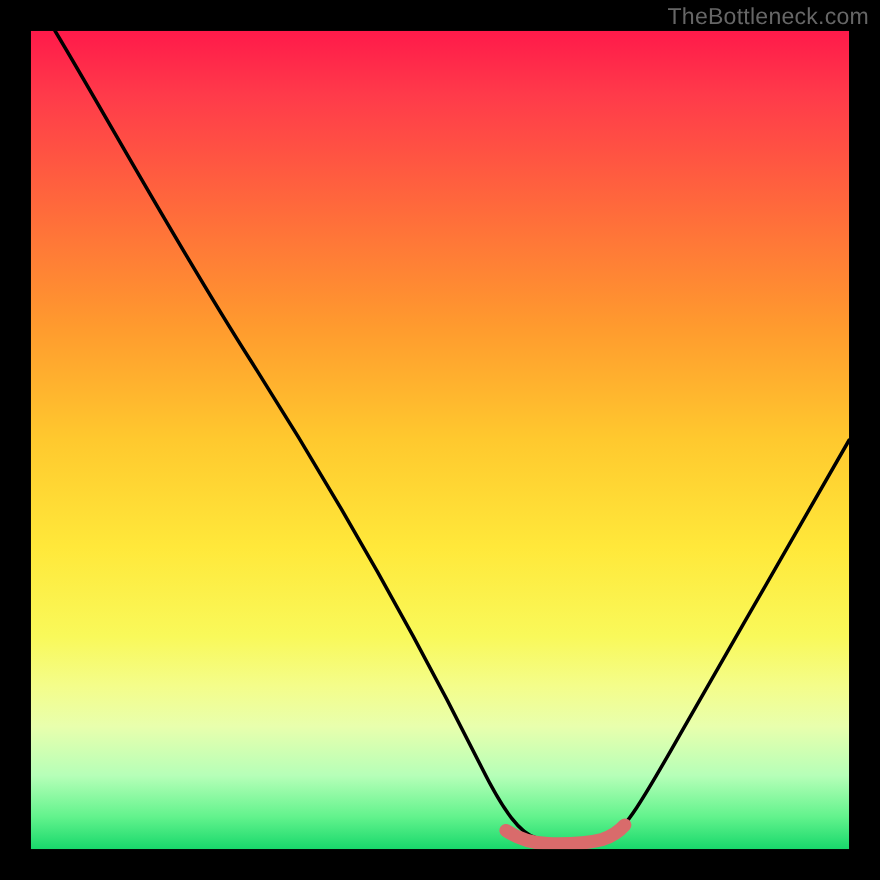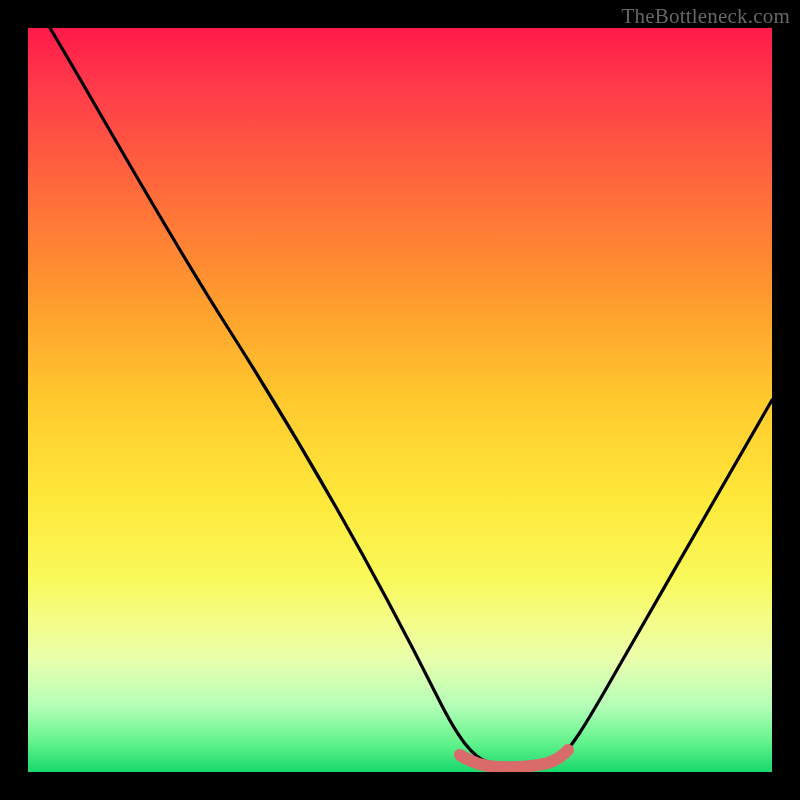--- a/index.html
+++ b/index.html
@@ -47,21 +47,20 @@
   }
   .watermark {
     position: absolute;
     top: 4px;
     right: 10px;
     color: #666;
     font-size: 21px;
     font-weight: 400;
     letter-spacing: 0.2px;
     user-select: none;
-    font-family: Liberation Serif, serif;
   }
   svg.curve {
     position: absolute;
     inset: 0;
   }
 </style>
 </head>
 <body>
 
 <div class="frame">

